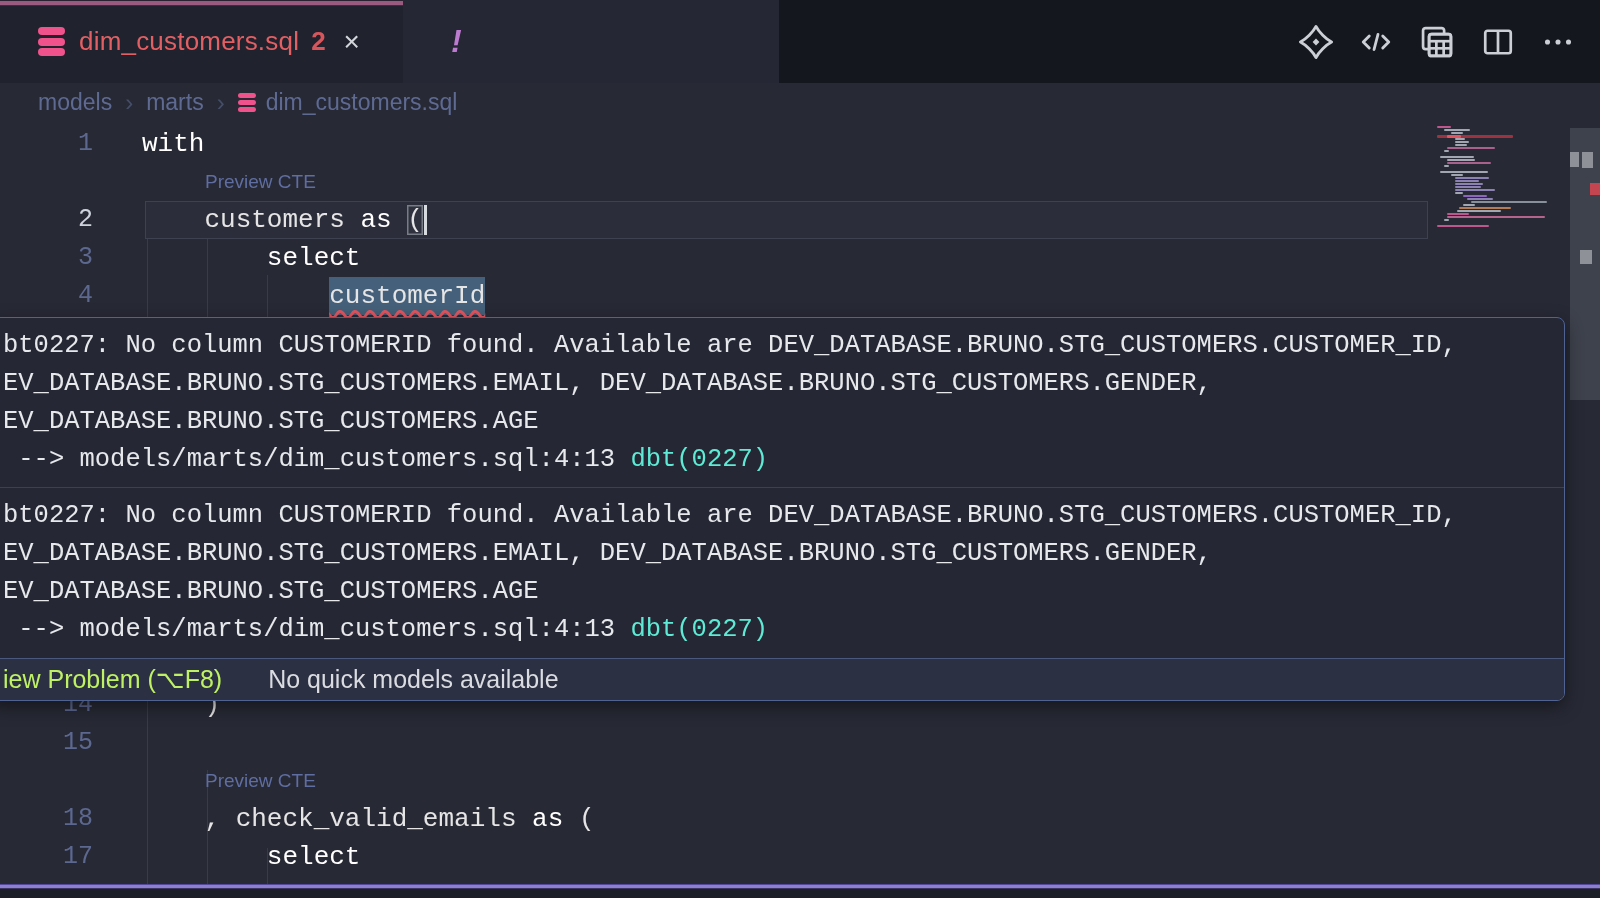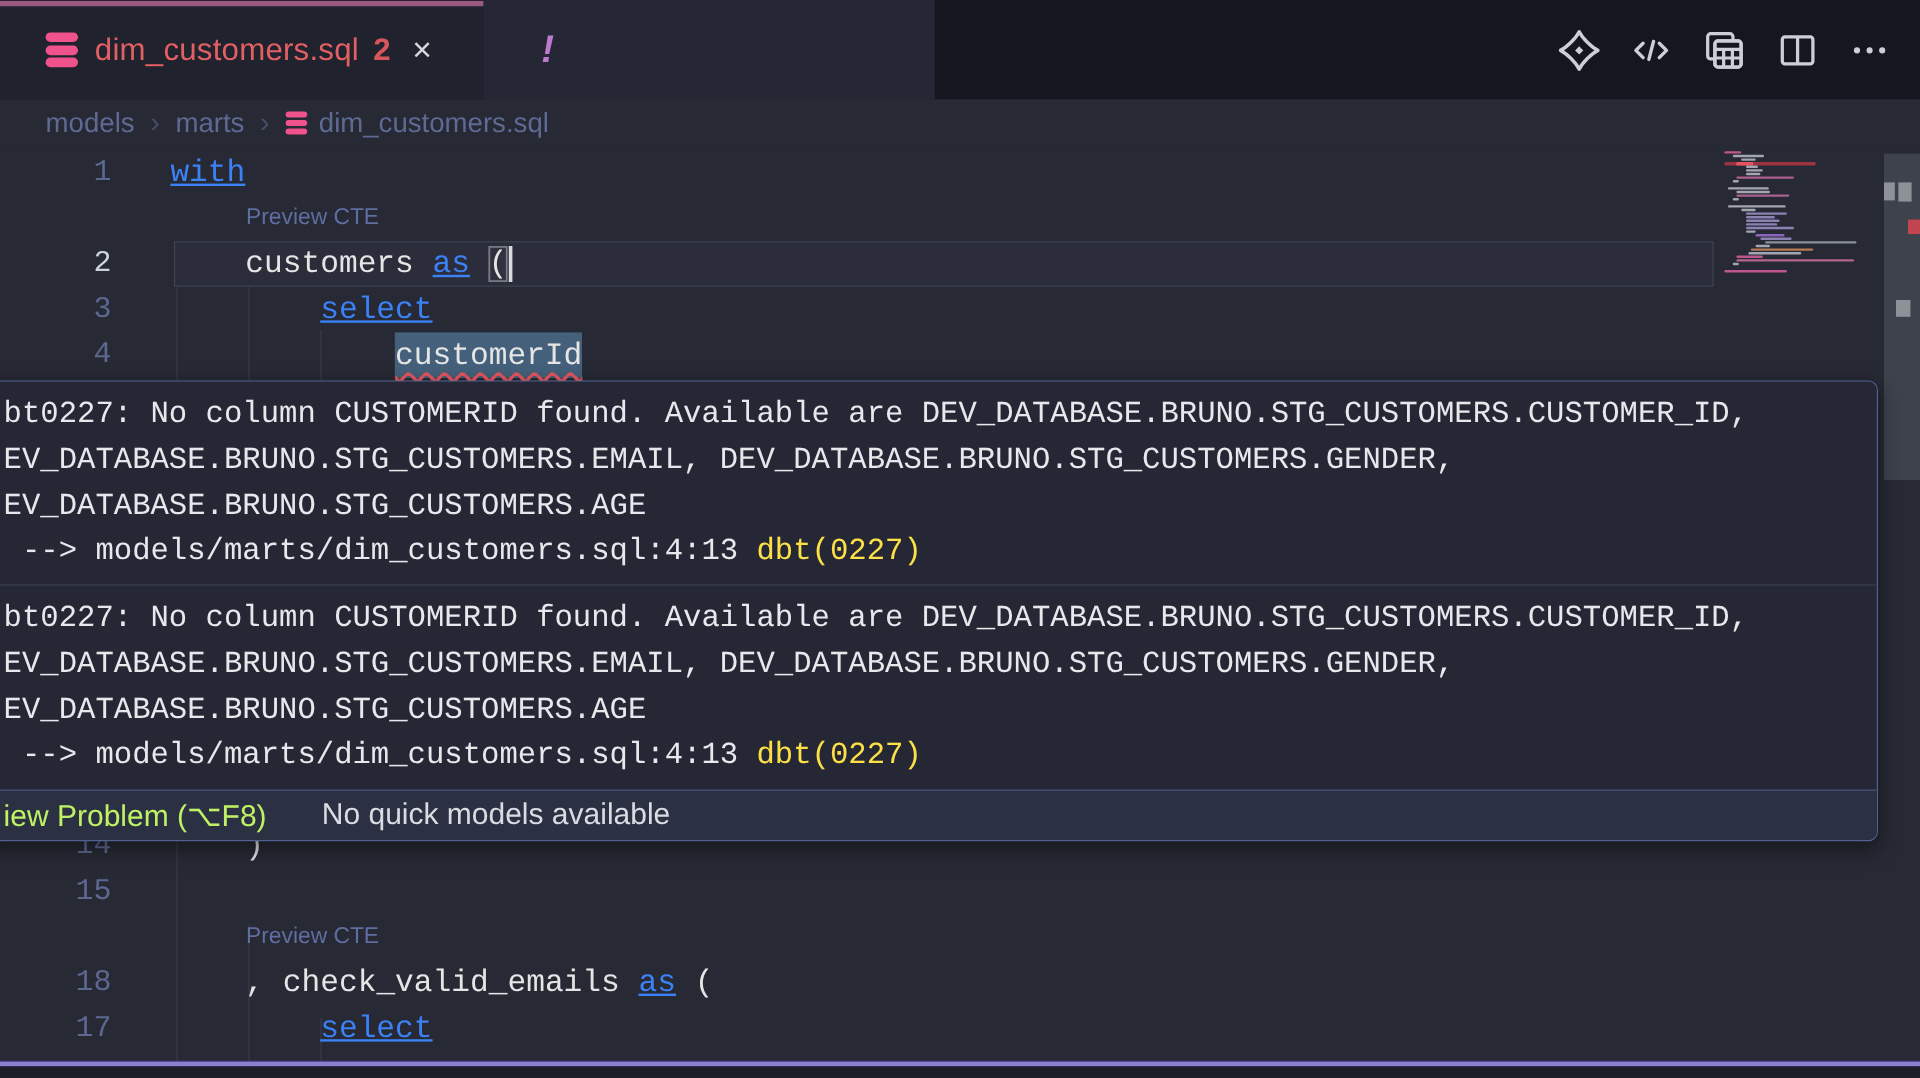--- a/index.html
+++ b/index.html
@@ -34,21 +34,21 @@
   .dbicon-sm { display:inline-flex; flex-direction:column; gap:1.5px; margin-right:10px; }
   .dbicon-sm i { display:block; width:18px; height:5.5px; border-radius:3.5px; background:#f0528c; }
 
   
   .code-row { position:absolute; left:0; width:1437px; height:38px; }
   .gutter { position:absolute; left:0; top:0; width:93px; height:38px; text-align:right;
       font-family:"Liberation Mono","DejaVu Sans Mono",monospace; font-size:25px; line-height:38px; color:#5c6890; }
   .gutter.cur { color:#cdd2dc; }
   .code-text { position:absolute; left:142px; top:0; height:38px; white-space:pre;
       font-family:"Liberation Mono","DejaVu Sans Mono",monospace; font-size:26px; line-height:38px; color:#edeef2; }
-  .tk-kw { color:#3b82f6;text-decoration:underline; }
+  .tk-kw { color:#ffffff; }
   .tk-id { color:#e5e5e5; }
   .lens-text { position:absolute; left:205px; top:0; line-height:38px; font-size:19px; color:#5f6da0; }
   .cur-box { position:absolute; left:145px; top:0; width:1283px; height:38px;
       background:#2b2e3a; border:1px solid #3e4250; }
   .tk-bracket { box-shadow:inset 0 0 0 1.5px #787c86; background:#2f323e; }
   .cursor-bar { display:inline-block; width:3px; height:30px; background:#d7dade; vertical-align:middle; margin-left:1px; }
   .tk-error { display:inline-block; background:#45607a;
       text-decoration:underline wavy #e4555f 2.5px; text-underline-offset:7px; }
   .guide { position:absolute; width:1px; background:#383c49; }
 
@@ -59,21 +59,21 @@
   .sb-marker { position:absolute; z-index:6; }
 
   
   .hover-popup { position:absolute; left:-12px; top:317px; width:1577px; height:384px;
       background:#252834; border:1.5px solid #4f6292; border-radius:8px; z-index:50;
       box-shadow:0 6px 18px rgba(0,0,0,0.45); overflow:hidden; display:flex; flex-direction:column; }
   .hblock { padding:9px 0 8px 14px;
       font-family:"Liberation Mono","DejaVu Sans Mono",monospace; font-size:25.5px; line-height:38px;
       color:#e6e8ec; white-space:pre; }
   .hblock.first { border-bottom:1px solid #3a4155; }
-  .hsuffix { color:#fde047; }
+  .hsuffix { color:#5eead4; }
   .hstatus { margin-top:auto; height:42px; background:#2b3042; border-top:1px solid #49587c;
       display:flex; align-items:center; padding-left:14px; font-size:25px; }
   .hlink { color:#bef264; cursor:pointer; }
   .hmsg { color:#dadce1; margin-left:46px; }
 
   
   .panel-line { position:absolute; left:0; top:884px; width:1600px; height:5px;
       background:linear-gradient(#54499a 0 1px, #8d7fd0 1px 4px, #3c3660 4px 5px); z-index:60; }
   .below-panel { position:absolute; left:0; top:889px; width:1600px; height:9px; background:#1b1d27; z-index:60; }
 </style>

